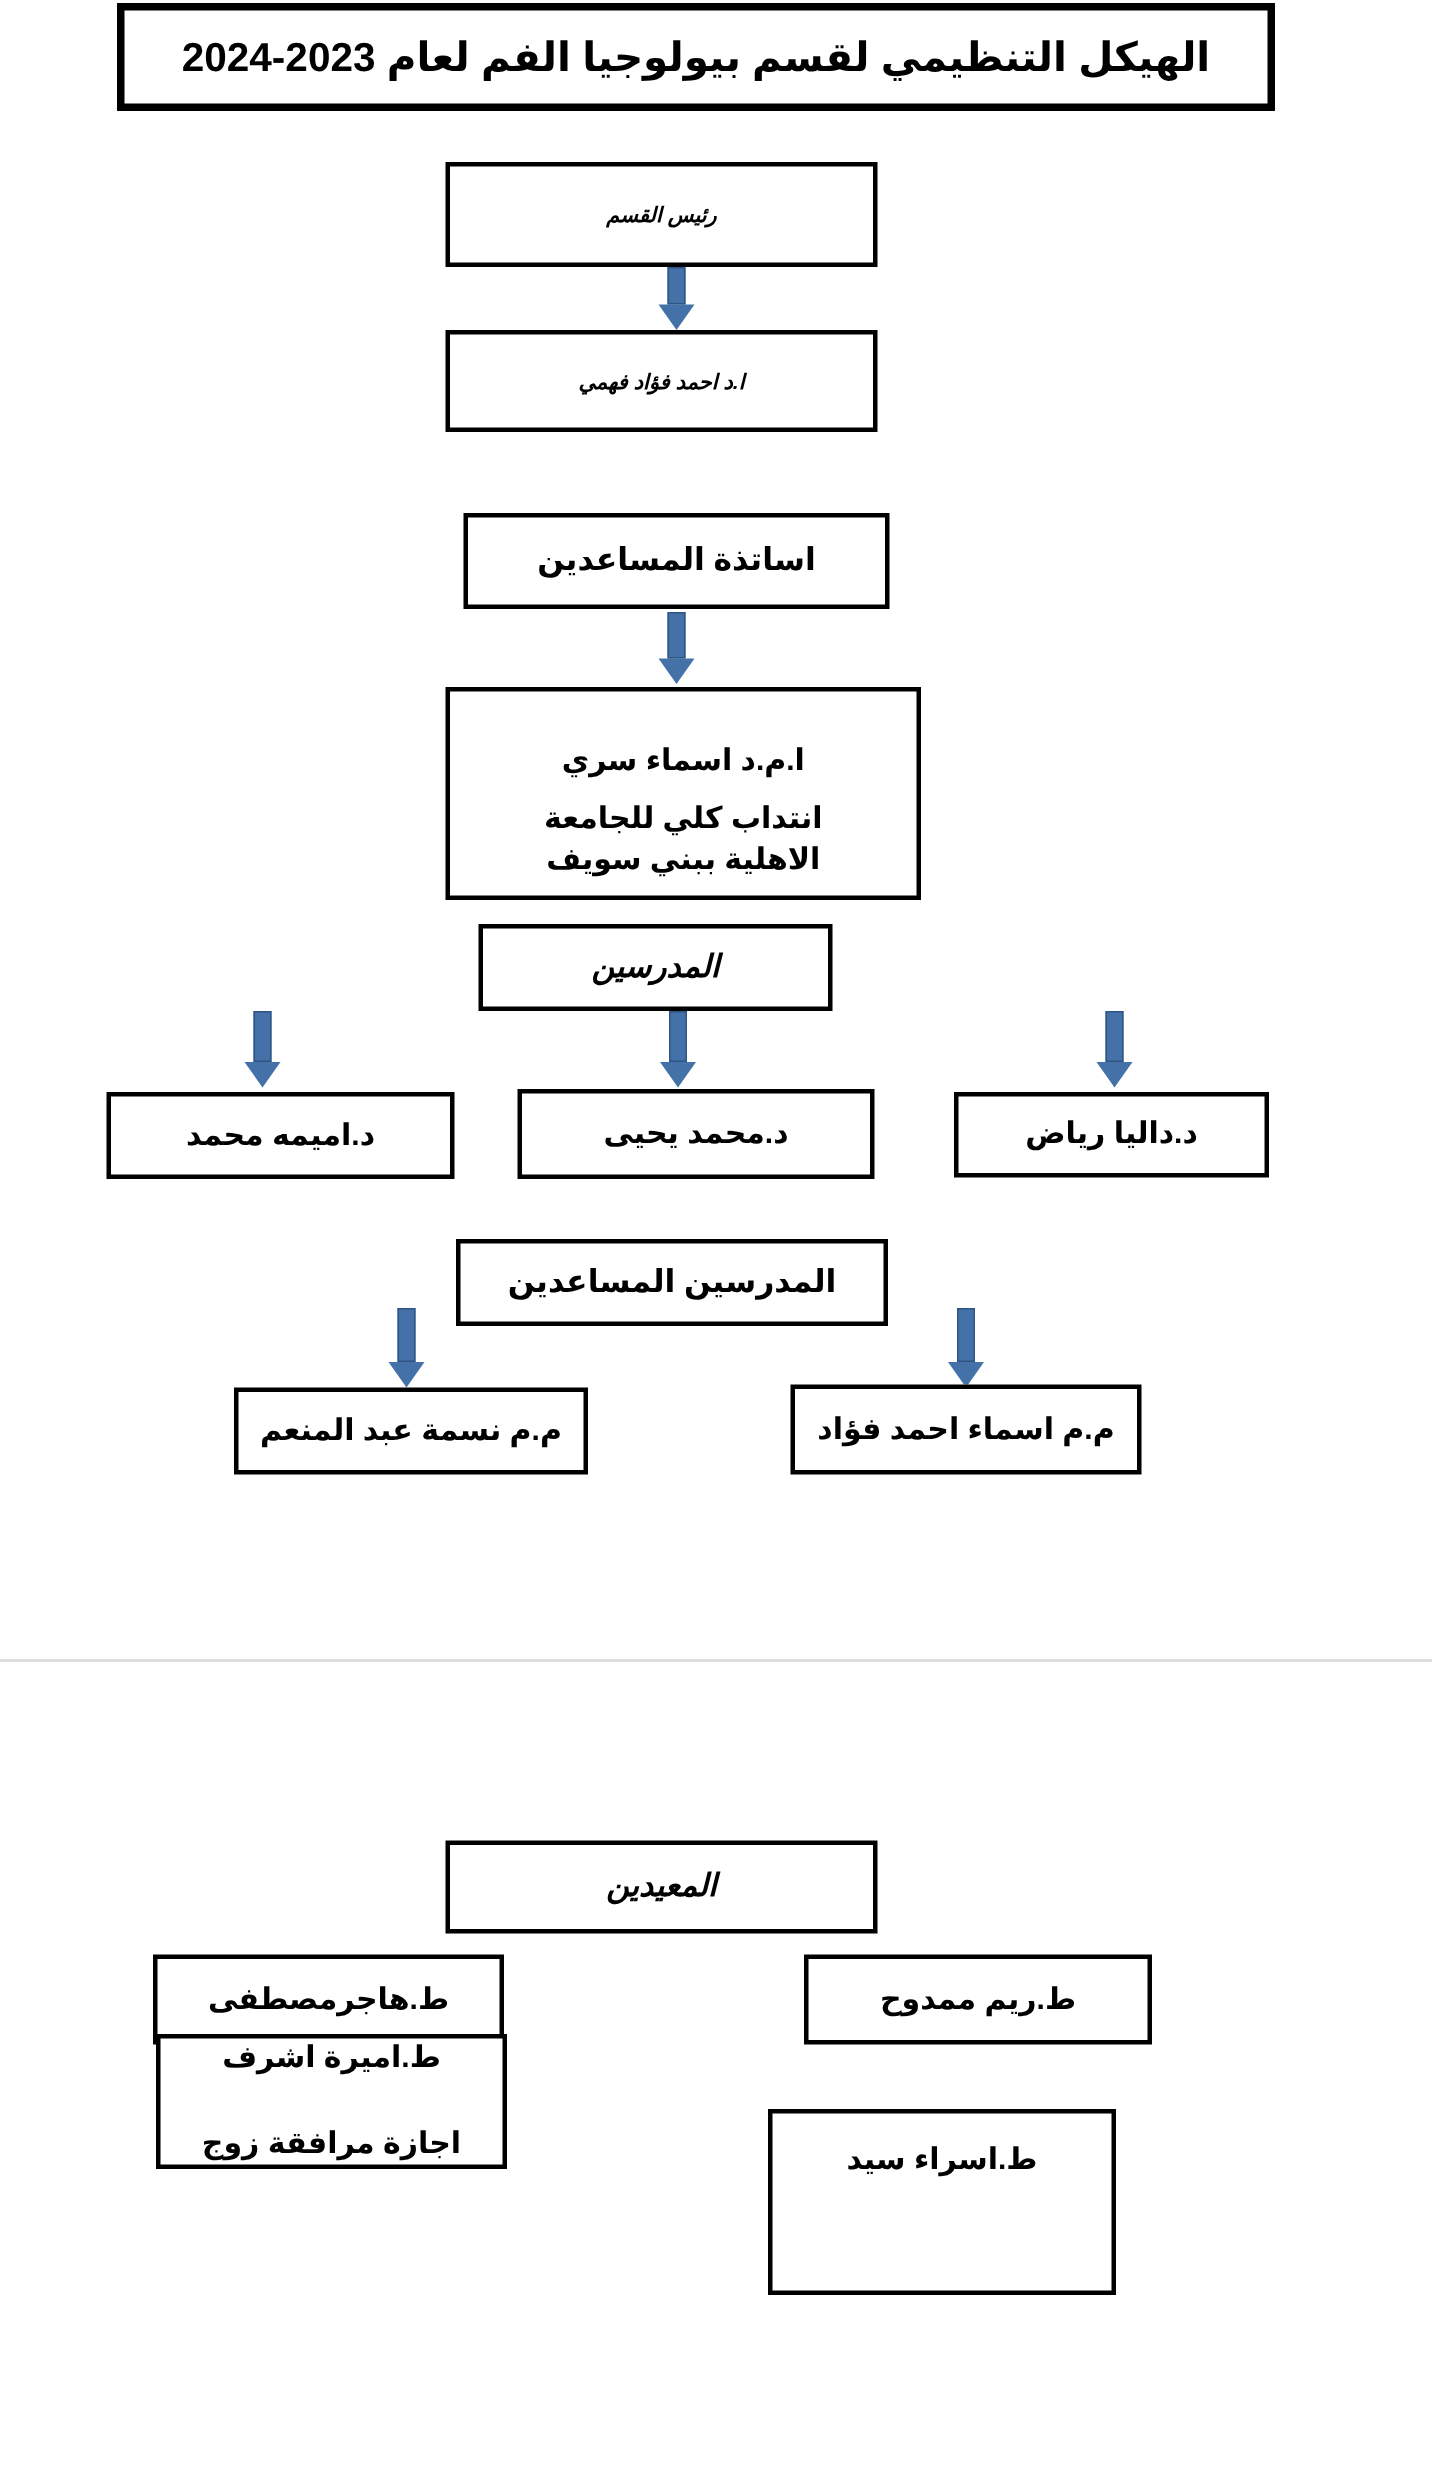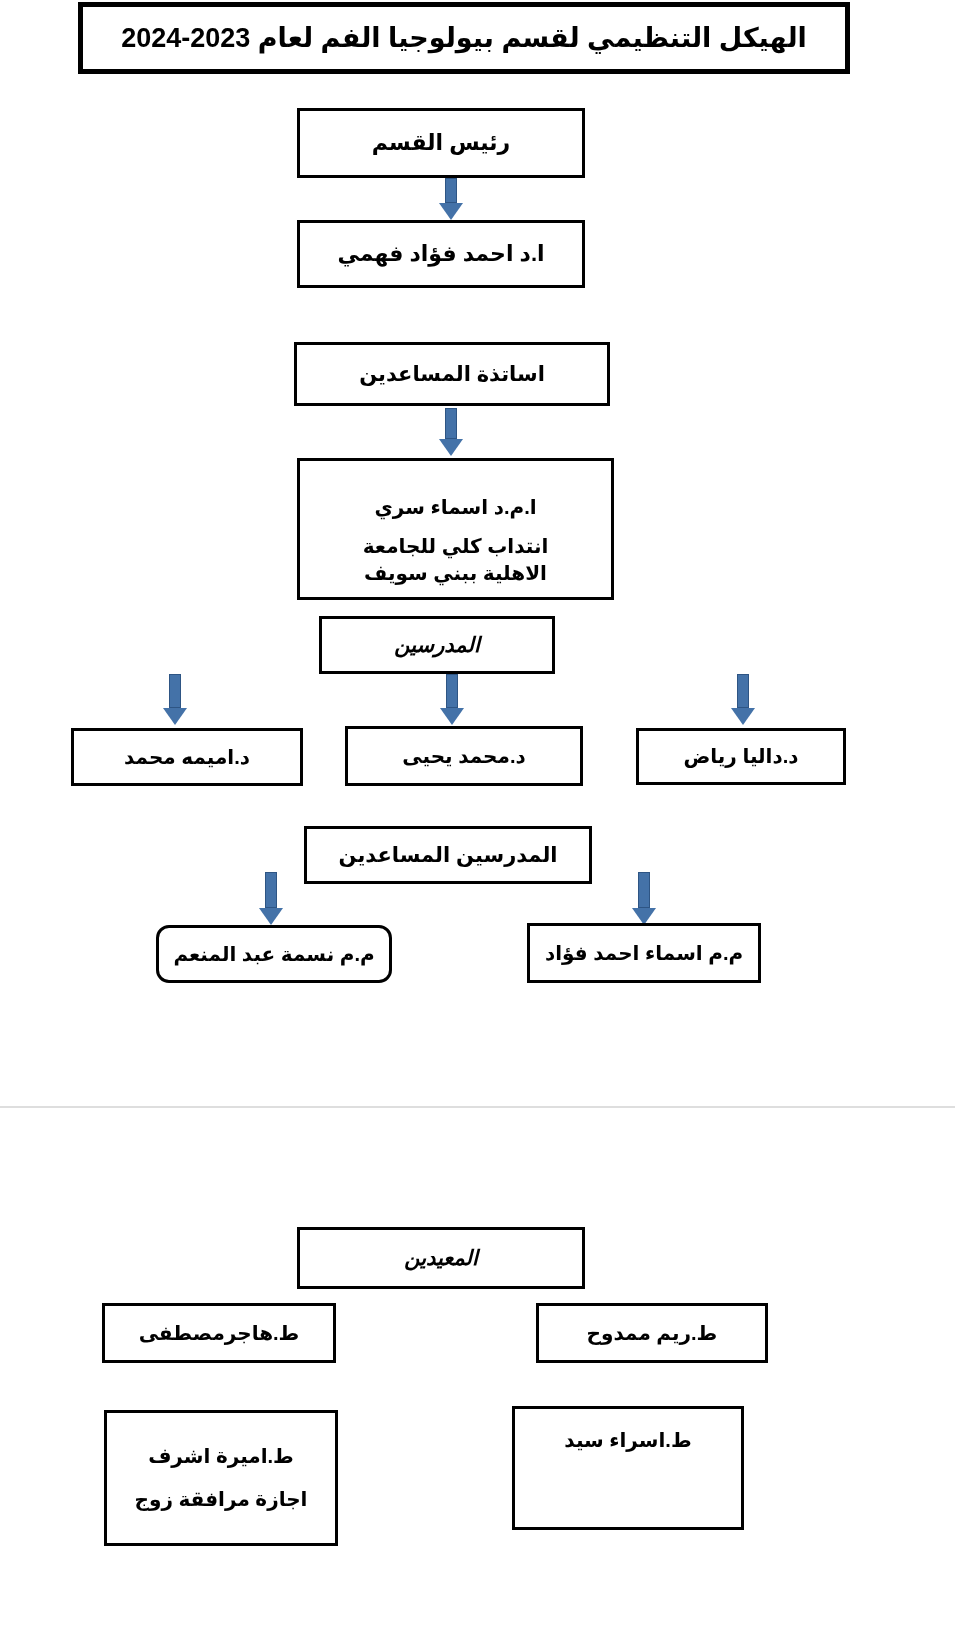--- a/index.html
+++ b/index.html
@@ -89,21 +89,21 @@
   
   #separator {
     position: absolute;
     left: 0;
     top: 1106px;
     width: 955px;
     height: 2px;
     background: #dedede;
   }
 
-  .fs-22 { font-size: 22px; }
+  .fs-22 { font-size: 14px; font-style: italic; }
   .fs-21 { font-size: 21px; }
   .fs-20 { font-size: 20px; }
 </style>
 </head>
 <body>
 
 <div id="page">
 
   <div id="title-banner">
     <span class="title-text">الهيكل التنظيمي لقسم بيولوجيا الفم لعام 2023-2024</span>
@@ -115,21 +115,21 @@
 
   <div class="arrow" style="left:439px; top:178px; height:42px;">
     <div class="shaft" style="height:25px;"></div>
     <div class="head" style="top:25px;"></div>
   </div>
 
   <div class="box fs-22" style="left:297px; top:220px; width:288px; height:68px;">
     <span class="line">ا.د احمد فؤاد فهمي</span>
   </div>
 
-  <div class="box fs-21" style="left:294px; top:342px; width:316px; height:64px;">
+  <div class="box fs-21" style="left:309px; top:342px; width:284px; height:64px;">
     <span class="line">اساتذة المساعدين</span>
   </div>
 
   <div class="arrow" style="left:439px; top:408px; height:50px;">
     <div class="shaft" style="height:31px;"></div>
     <div class="head" style="top:31px;"></div>
   </div>
 
   <div class="box fs-20" style="left:297px; top:458px; width:317px; height:142px; padding-top:23px;">
     <span class="line">ا.م.د اسماء سري</span>
@@ -170,41 +170,41 @@
 
   <div class="arrow" style="left:259px; top:872px; height:56px;">
     <div class="shaft" style="height:36px;"></div>
     <div class="head" style="top:36px;"></div>
   </div>
   <div class="arrow" style="left:632px; top:872px; height:56px;">
     <div class="shaft" style="height:36px;"></div>
     <div class="head" style="top:36px;"></div>
   </div>
 
-  <div class="box fs-20" style="left:156px; top:925px; width:236px; height:58px;border-radius:13px;">
+  <div class="box fs-20" style="left:156px; top:925px; width:236px; height:58px;">
     <span class="line">م.م نسمة عبد المنعم</span>
   </div>
   <div class="box fs-20" style="left:527px; top:923px; width:234px; height:60px;">
     <span class="line">م.م اسماء احمد فؤاد</span>
   </div>
 
   <div id="separator"></div>
 
   <div class="box fs-21" style="left:297px; top:1227px; width:288px; height:62px;font-style:italic;">
     <span class="line">المعيدين</span>
   </div>
 
   <div class="box fs-20" style="left:102px; top:1303px; width:234px; height:60px;">
     <span class="line">ط.هاجرمصطفى</span>
   </div>
   <div class="box fs-20" style="left:536px; top:1303px; width:232px; height:60px;">
     <span class="line">ط.ريم ممدوح</span>
   </div>
 
-  <div class="box fs-20" style="left:104px; top:1410px; width:234px; height:136px;">
+  <div class="box fs-20" style="left:104px; top:1356px; width:234px; height:90px;justify-content:space-between;">
     <span class="line">ط.اميرة اشرف</span>
     <span class="line" style="margin-top:16px;">اجازة مرافقة زوج</span>
   </div>
   <div class="box fs-20" style="left:512px; top:1406px; width:232px; height:124px; justify-content:flex-start; padding-top:18px;">
     <span class="line">ط.اسراء سيد</span>
   </div>
 
 </div>
 
 </body></html>

